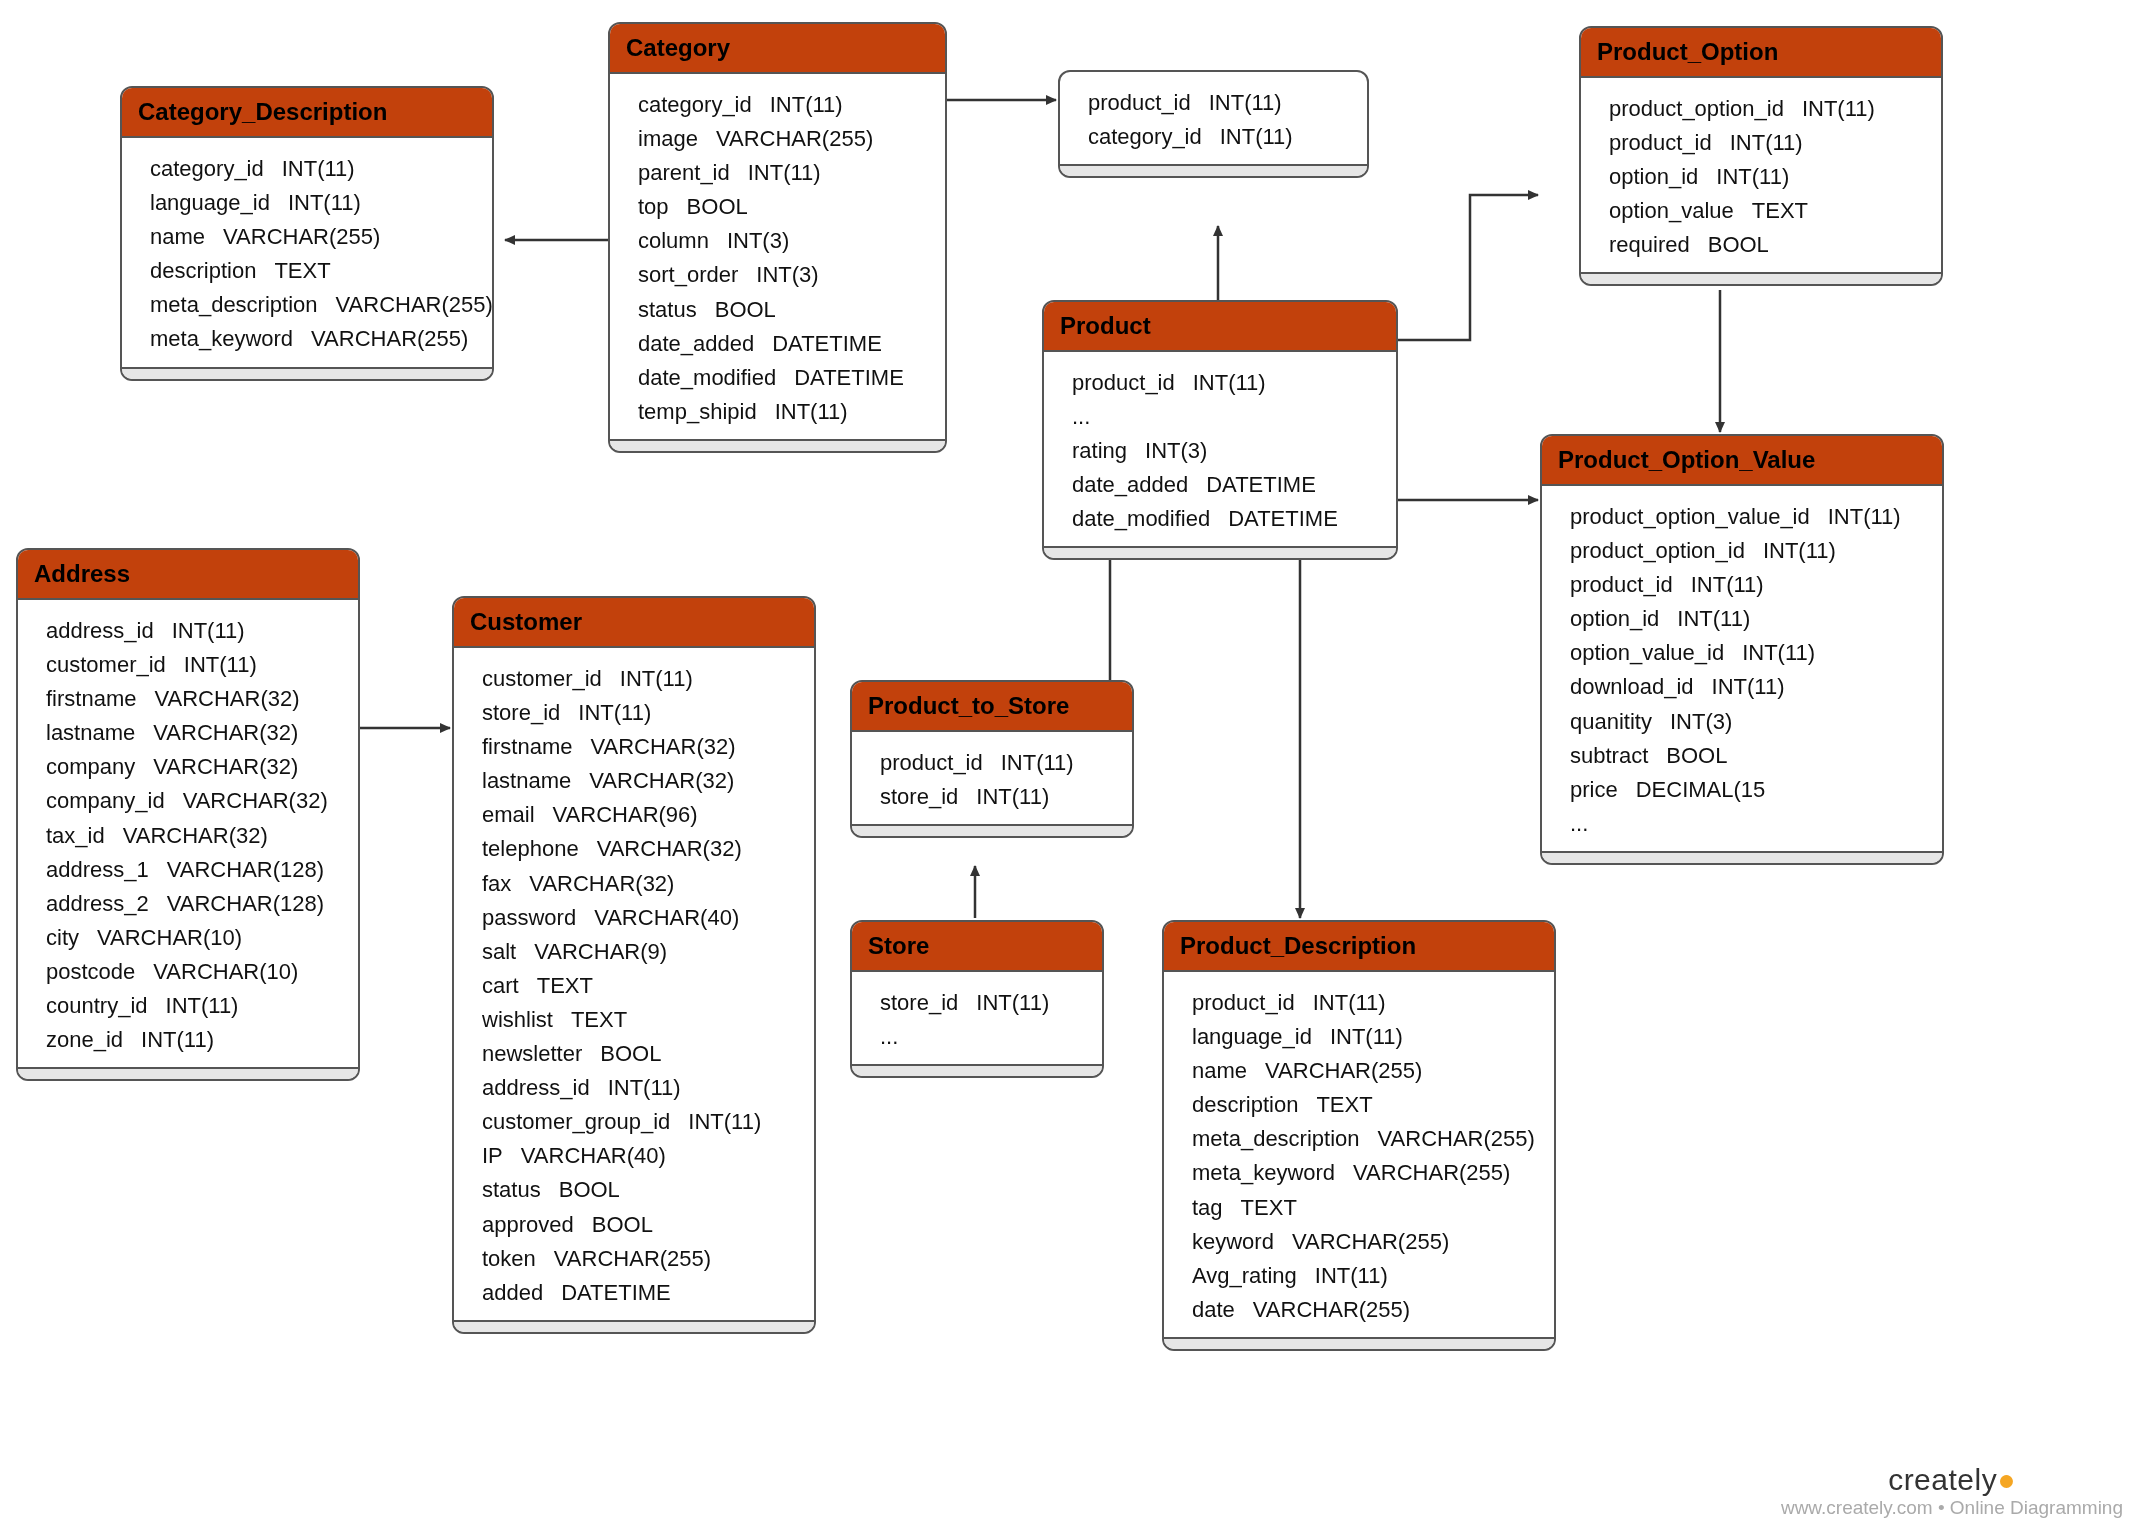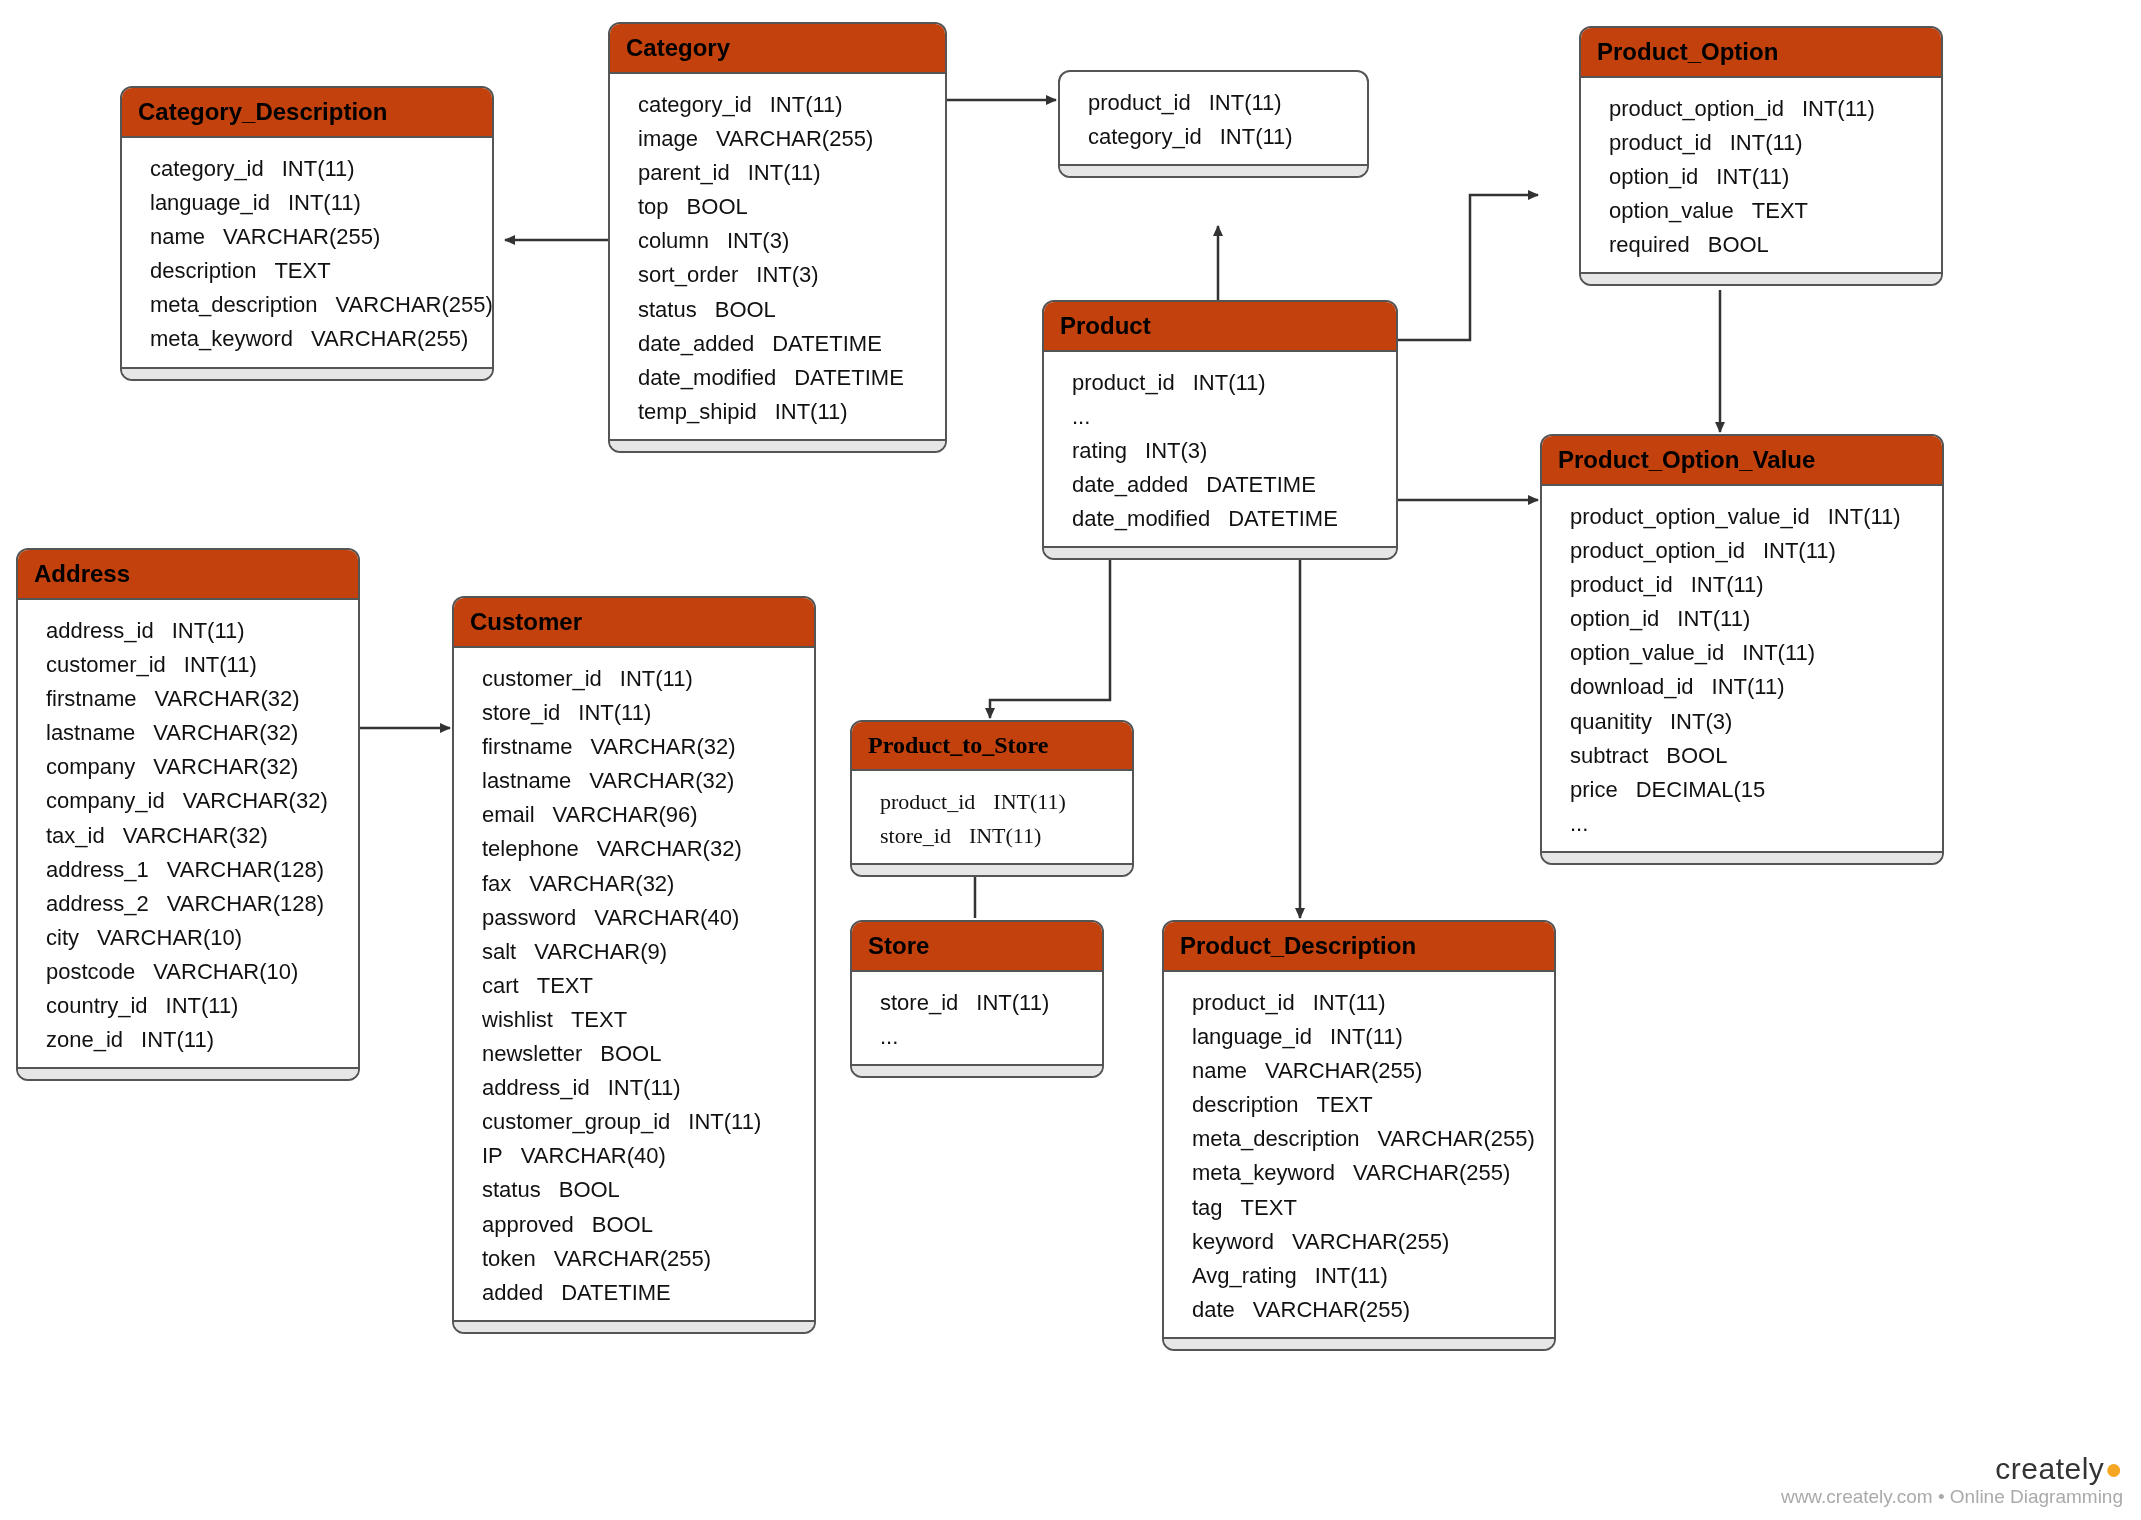--- a/index.html
+++ b/index.html
@@ -5,21 +5,21 @@
 html,body{margin:0;padding:0;background:#fff;font-family:Arial,Helvetica,sans-serif}
 #canvas{position:relative;width:2141px;height:1520px;background:#fff}
 .ent{position:absolute;border:2px solid #555;border-radius:12px;background:#fff;overflow:hidden;box-shadow:0 0 0 rgba(0,0,0,0)}
 .ent .hd{background:#c2410c;border-bottom:2px solid #555;padding:10px 16px;font-weight:bold;font-size:24px;color:#000}
 .ent .bd{padding:14px 20px 10px 28px}
 .ent .ft{border-top:2px solid #555;background:#e6e6e6;height:10px}
 .row{display:flex;gap:18px;font-size:22px;color:#111;line-height:1.55;white-space:nowrap}
 .row .nm{font-weight:400}
 .row .tp{font-weight:400;color:#111}
 svg.edges{position:absolute;left:0;top:0;width:2141px;height:1520px;pointer-events:none}
-#watermark{position:absolute;right:18px;bottom:12px;font-size:18px;color:#888;text-align:right}
+#watermark{position:absolute;right:18px;bottom:1px;font-size:18px;color:#888;text-align:center}
 #watermark .logo{font-size:30px;color:#333;font-weight:400;letter-spacing:0.5px}
 #watermark .logo .dot{color:#f5a623}
 #watermark .sub{font-size:19px;color:#aaa}
 </style>
 </head>
 <body>
 
 <div id="canvas">
   <svg class="edges">
     <defs>
@@ -361,21 +361,21 @@
             <span class="nm">token</span>
             <span class="tp">VARCHAR(255)</span>
           </div>
           <div class="row">
             <span class="nm">added</span>
             <span class="tp">DATETIME</span>
           </div>
         </div>
         <div class="ft"></div>
       </div>
-      <div class="ent" style="left: 850px; top: 720px; width: 280px; font-family: Liberation Serif, serif;">
+      <div class="ent" style="left: 850px; top: 680px; width: 280px;">
         <div class="hd">Product_to_Store</div>
         <div class="bd">
           <div class="row">
             <span class="nm">product_id</span>
             <span class="tp">INT(11)</span>
           </div>
           <div class="row">
             <span class="nm">store_id</span>
             <span class="tp">INT(11)</span>
           </div>

